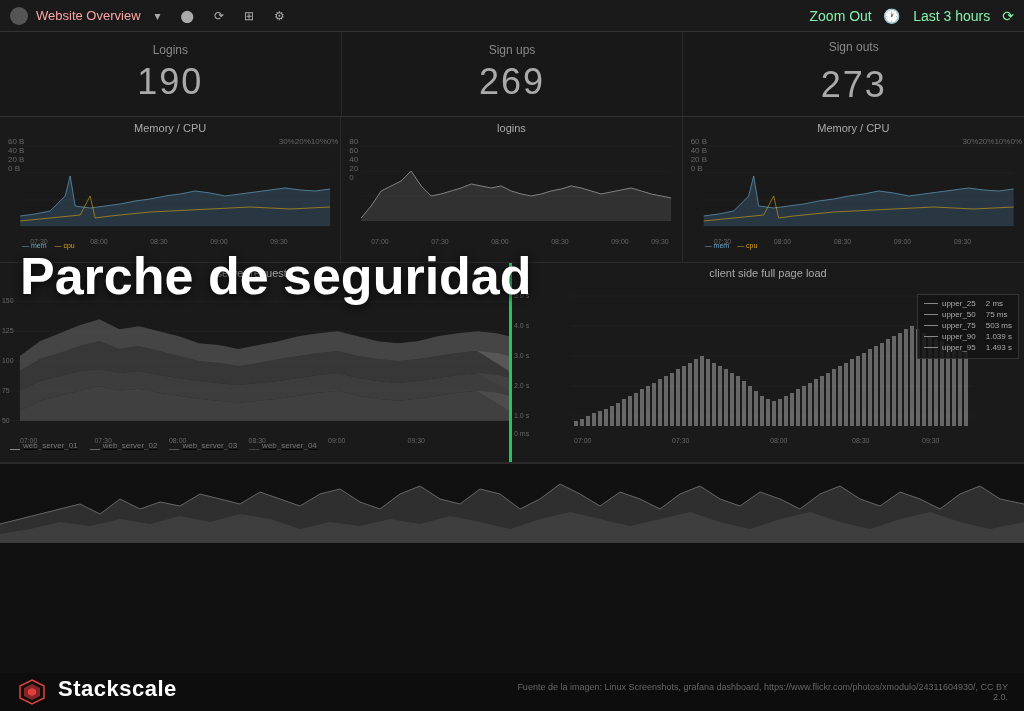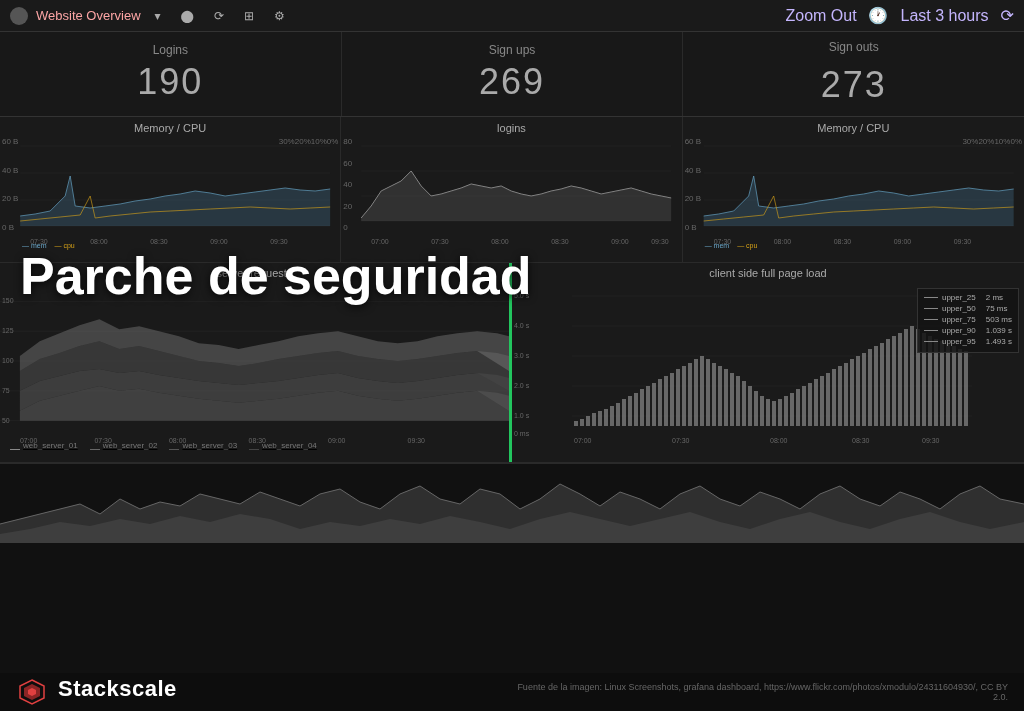--- a/index.html
+++ b/index.html
@@ -40,22 +40,22 @@
     .topbar-btn {
       color: #aaa;
       font-size: 12px;
       cursor: pointer;
       padding: 2px 6px;
     }
     #topbar-right {
       display: flex;
       align-items: center;
       gap: 12px;
-      color: #c4b5fd;
-      font-size: 16px;
+      color: #86efac;
+      font-size: 14px;
     }
 
     
     #stats-row {
       display: flex;
       background: #181818;
       border-bottom: 1px solid #333;
     }
     .stat-cell {
       flex: 1;
@@ -105,25 +105,24 @@
     
     .chart-svg {
       width: 100%;
       height: 110px;
       display: block;
     }
 
     
     .y-labels {
       position: absolute;
-      left: 2px;
+      left: 8px;
       top: 20px;
       display: flex;
       flex-direction: column;
-      justify-content: space-between;
       height: 95px;
       z-index: 2;
     }
     .y-label { color: #666; font-size: 8px; }
     .y-labels-right {
       position: absolute;
       right: 2px;
       top: 20px;
       display: flex;
       flex-direction: row;
@@ -222,21 +221,21 @@
       color: #666;
       font-size: 9px;
       max-width: 500px;
       text-align: right;
     }
 
     
     .legend {
       position: absolute;
       right: 5px;
-      top: 25px;
+      top: 31px;
       z-index: 3;
       background: rgba(20,20,20,0.85);
       padding: 4px 6px;
       border: 1px solid #333;
     }
     .legend-item {
       display: flex;
       align-items: center;
       gap: 4px;
       margin-bottom: 2px;

